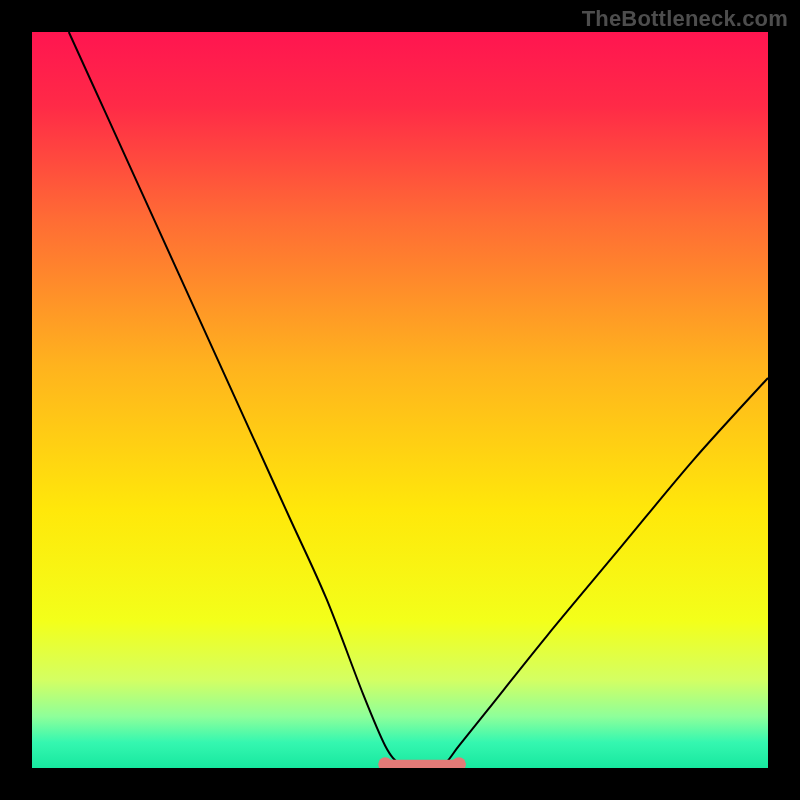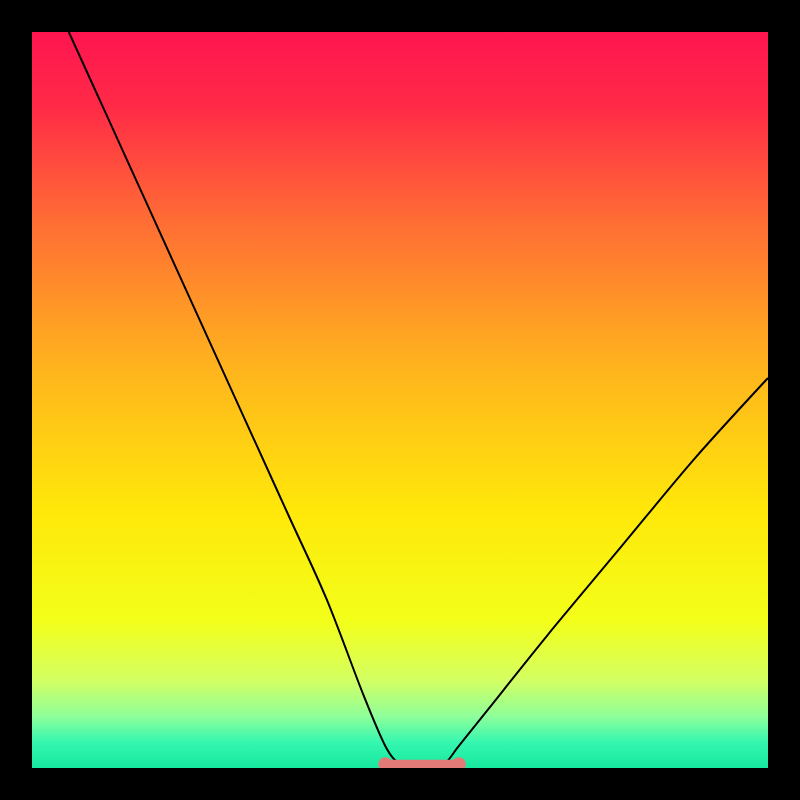--- a/index.html
+++ b/index.html
@@ -77,14 +77,15 @@
 
     <svg class="curve-svg" viewBox="0 0 736 736" preserveAspectRatio="none">
       <path id="curve-path" fill="none" stroke-width="2" d="M 36.800000000000004 0 C 42.93333333333334 13.49333333333334, 61.33333333333334 53.97333333333337, 73.60000000000001 80.96000000000004 C 85.86666666666667 107.9466666666667, 98.13333333333333 134.9333333333333, 110.39999999999999 161.91999999999996 C 122.66666666666666 188.9066666666666, 134.93333333333334 215.89333333333332, 147.20000000000002 242.88 C 159.4666666666667 269.8666666666667, 171.73333333333335 296.8533333333333, 184 323.84 C 196.26666666666665 350.82666666666665, 208.53333333333333 377.81333333333333, 220.79999999999998 404.8 C 233.06666666666663 431.7866666666667, 245.3333333333333 458.7733333333333, 257.59999999999997 485.76 C 269.8666666666666 512.7466666666667, 282.1333333333334 537.28, 294.40000000000003 566.72 C 306.6666666666667 596.1600000000001, 321.38666666666666 637.8666666666667, 331.2 662.4 C 341.0133333333333 686.9333333333333, 347.14666666666665 702.2666666666667, 353.28 713.92 C 359.4133333333333 725.5733333333333, 363.0933333333333 728.6400000000001, 368 732.32 C 372.9066666666667 736, 377.81333333333333 735.3866666666667, 382.72 736 C 387.6266666666667 736.6133333333333, 392.5333333333334 736.6133333333333, 397.44000000000005 736 C 402.3466666666667 735.3866666666667, 407.2533333333334 736, 412.16 732.32 C 417.06666666666666 728.6400000000001, 419.52 723.12, 426.88 713.92 C 434.24 704.7199999999999, 441.6 695.52, 456.32 677.12 C 471.03999999999996 658.72, 493.1199999999999 630.5066666666667, 515.1999999999999 603.52 C 537.28 576.5333333333333, 564.2666666666668 544.6400000000001, 588.8000000000001 515.2 C 613.3333333333334 485.76000000000005, 637.8666666666667 455.09333333333336, 662.4 426.88 C 686.9333333333333 398.66666666666663, 723.7333333333333 359.4133333333333, 736 345.91999999999996" stroke="#000000"></path>
       <path id="flat-line" fill="none" stroke-linecap="round" d="M 353.28 732.32 L 426.88 732.32" stroke="#e27a77" stroke-width="9"></path>
       <circle id="flat-dot-left" cx="353.28" cy="732.32" r="7" fill="#e27a77"></circle>
       <circle id="flat-dot-right" cx="426.88" cy="732.32" r="7" fill="#e27a77"></circle>
     </svg>
 
   </div>
 
+  <div class="watermark">TheBottleneck.com</div>
 
 </div>
 
 </body></html>

